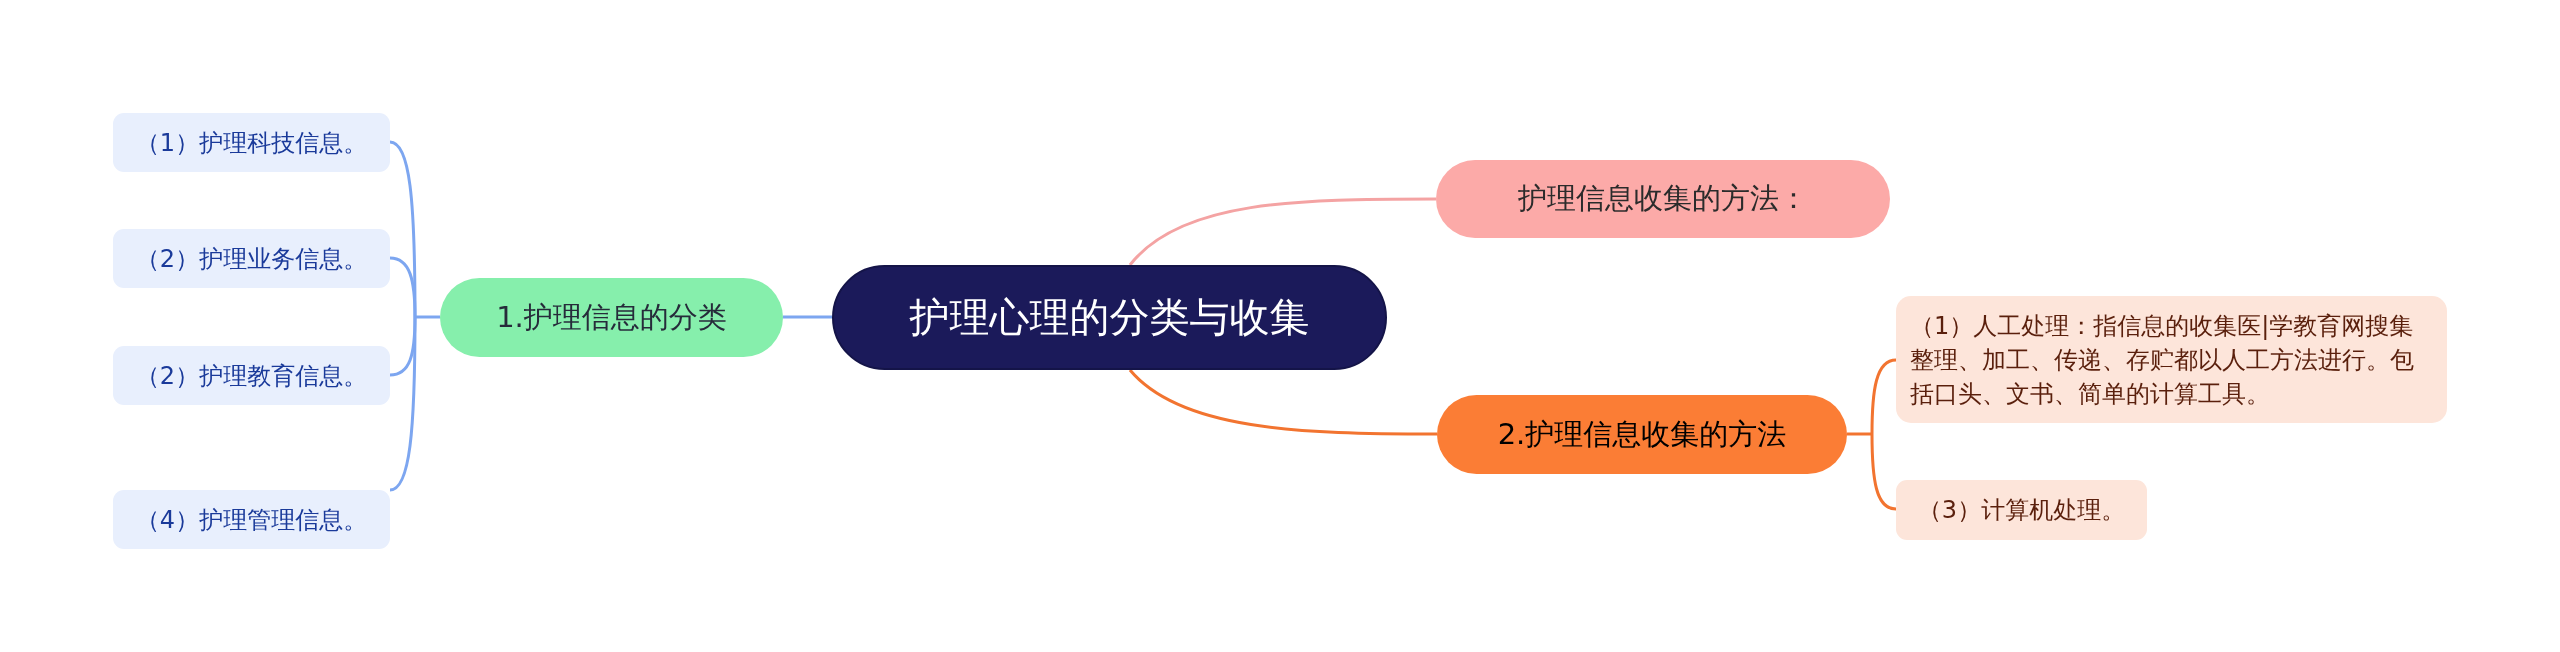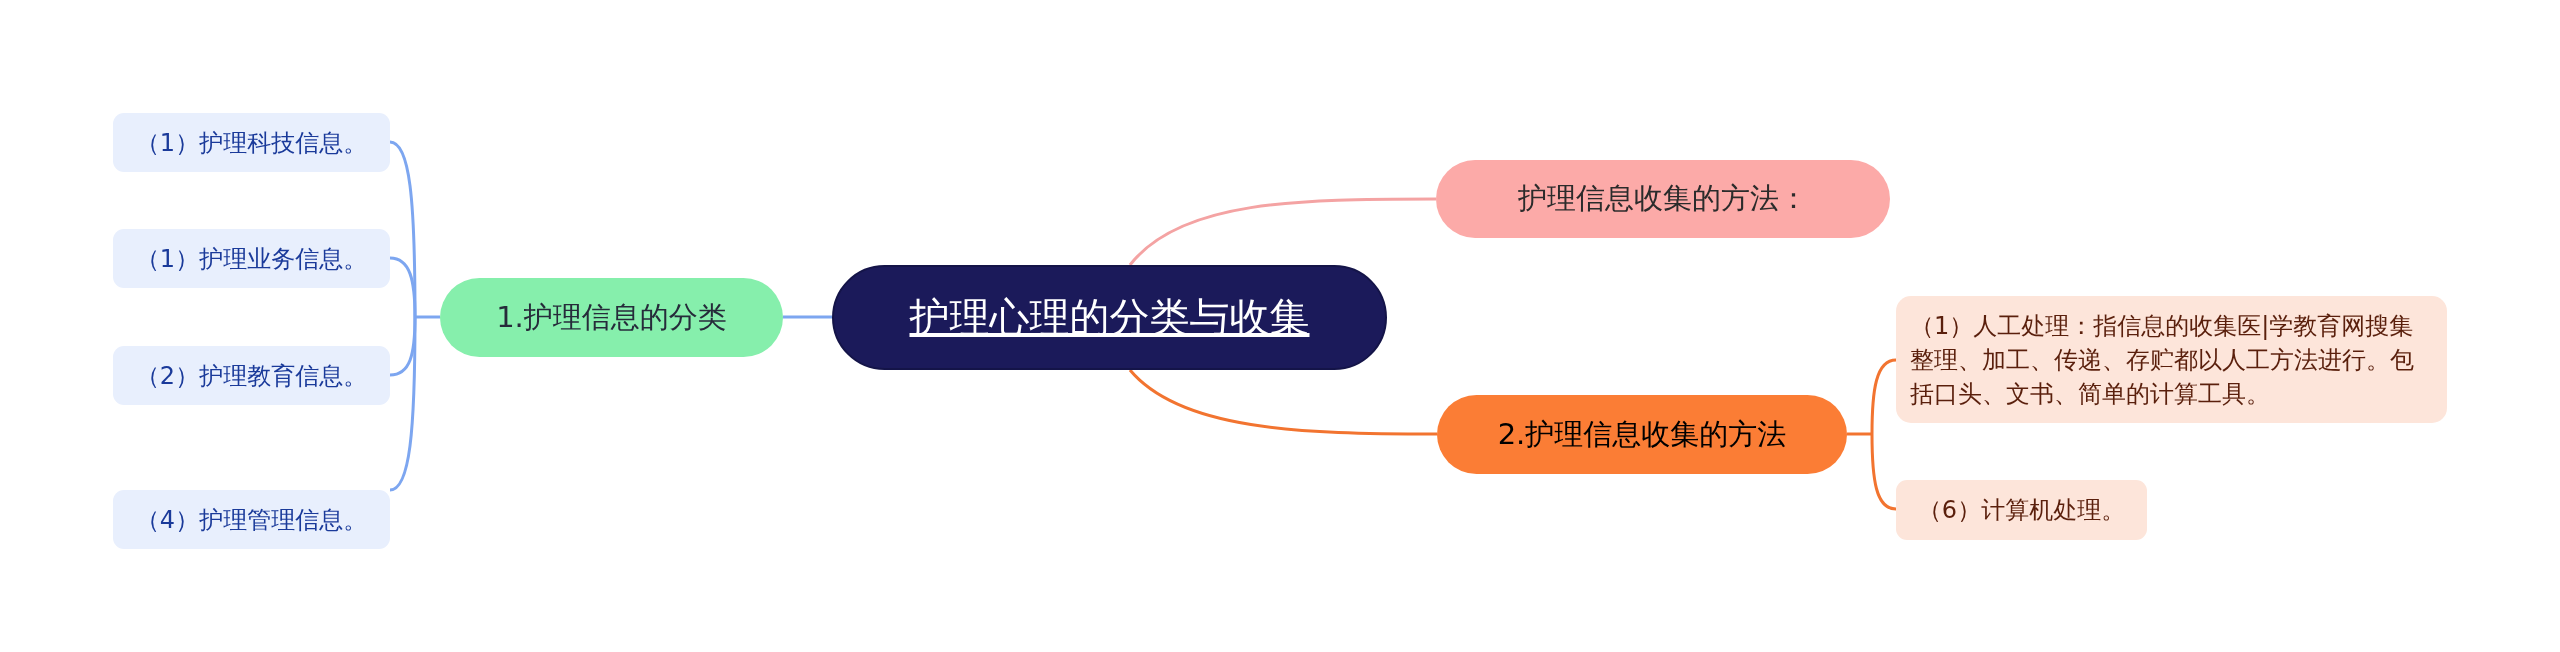--- a/index.html
+++ b/index.html
@@ -7,21 +7,21 @@
     width:2560px; height:652px; background:#ffffff; position:relative; overflow:hidden;
     font-family:"DejaVu Sans","Liberation Sans",sans-serif;
   }
   #connectors { position:absolute; left:0; top:0; width:2560px; height:652px; }
   .node {
     position:absolute; box-sizing:border-box; display:flex; align-items:center; justify-content:center;
     white-space:nowrap;
   }
   .root {
     left:832px; top:265px; width:555px; height:105px; border-radius:53px;
-    background:#1b1a5a; color:#ffffff; font-size:40px; border:2px solid #141448;text-decoration:underline;
+    background:#1b1a5a; color:#ffffff; font-size:40px; border:2px solid #141448;
   }
   .topic-pink {
     left:1436px; top:160px; width:454px; height:78px; border-radius:39px;
     background:#fcaaa8; color:#2b2b2b; font-size:29px;
   }
   .topic-blue {
     left:440px; top:278px; width:343px; height:79px; border-radius:40px;
     background:#86efac; color:#262b3a; font-size:29px;
   }
   .topic-orange {
@@ -72,31 +72,31 @@
 </div>
 
 <div class="node topic-blue">
   <span>1.护理信息的分类</span>
 </div>
 
 <div class="node leaf-blue" style="top:113px">
   <span>（1）护理科技信息。</span>
 </div>
 <div class="node leaf-blue" style="top:229px">
-  <span>（1）护理业务信息。</span>
+  <span>（2）护理业务信息。</span>
 </div>
 <div class="node leaf-blue" style="top:346px">
   <span>（2）护理教育信息。</span>
 </div>
 <div class="node leaf-blue" style="top:490px">
   <span>（4）护理管理信息。</span>
 </div>
 
 <div class="node topic-orange">
   <span>2.护理信息收集的方法</span>
 </div>
 
 <div class="node leaf-orange multi">
   <span>（1）人工处理：指信息的收集医|学教育网搜集整理、加工、传递、存贮都以人工方法进行。包括口头、文书、简单的计算工具。</span>
 </div>
 <div class="node leaf-orange single">
-  <span>（6）计算机处理。</span>
+  <span>（3）计算机处理。</span>
 </div>
 
 </body></html>

